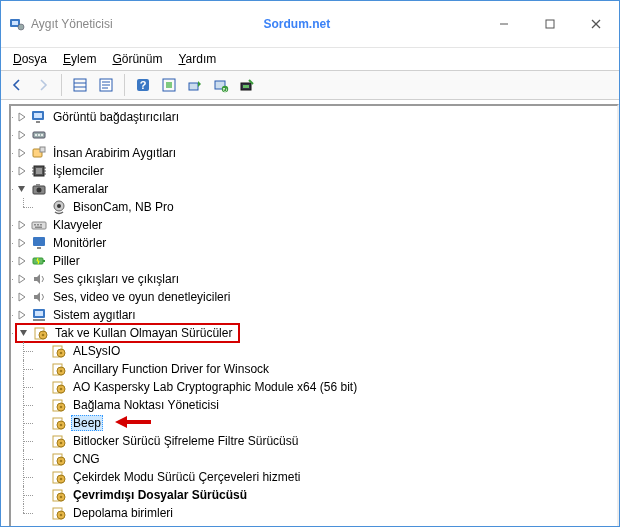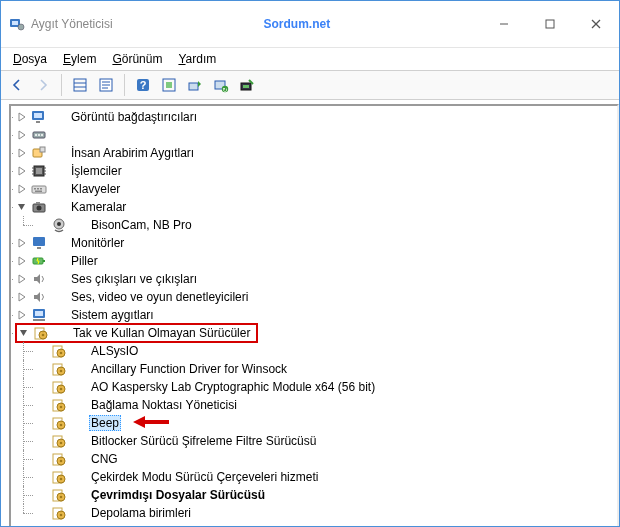--- a/index.html
+++ b/index.html
@@ -105,21 +105,20 @@
   .ic {
     width: 16px; height: 16px;
     margin-right: 4px;
     display: inline-flex; align-items: center; justify-content: center;
     flex-shrink: 0;
   }
   .lbl {
     padding: 0 2px;
     font-size: 12px;
     color: #000;
-    margin-left: 18px;
   }
   .lbl.sel {
     background: #cde8ff;
     border: 1px dotted #3399ff;
     padding: 0 1px;
   }
   .highlight-box {
     border: 2px solid #d40000;
     padding: 0 4px 0 0;
     display: inline-flex;
@@ -326,71 +325,71 @@
               </span>
               <span class="lbl">İşlemciler</span>
             </span>
           </div>
         </li>
         <li>
           <div class="row">
             <span style="display: inline-flex; align-items: center;">
               <span class="exp">
                 <svg width="10" height="10">
+                  <path d="M1 2 L8 2 L4.5 8 Z" fill="#595959"></path>
+                </svg>
+              </span>
+              <span class="ic">
+                <svg width="16" height="16" viewBox="0 0 16 16">
+                  <rect x="2" y="5" width="12" height="8" rx="1" fill="#888" stroke="#444"></rect>
+                  <circle cx="8" cy="9" r="2.5" fill="#333"></circle>
+                  <rect x="5" y="3" width="4" height="2" fill="#888"></rect>
+                </svg>
+              </span>
+              <span class="lbl">Kameralar</span>
+            </span>
+          </div>
+          <ul>
+            <li>
+              <div class="row">
+                <span style="display: inline-flex; align-items: center;">
+                  <span class="exp none"></span>
+                  <span class="ic">
+                    <svg width="16" height="16" viewBox="0 0 16 16">
+                      <circle cx="8" cy="7" r="5" fill="#ccc" stroke="#666"></circle>
+                      <circle cx="8" cy="7" r="2" fill="#333"></circle>
+                      <path d="M4 13 Q8 16 12 13" fill="none" stroke="#666" stroke-width="1.5"></path>
+                    </svg>
+                  </span>
+                  <span class="lbl">BisonCam, NB Pro</span>
+                </span>
+              </div>
+            </li>
+          </ul>
+        </li>
+        <li>
+          <div class="row">
+            <span style="display: inline-flex; align-items: center;">
+              <span class="exp">
+                <svg width="10" height="10">
                   <path d="M2 1 L8 5 L2 9 Z" fill="none" stroke="#888" stroke-width="1"></path>
                 </svg>
               </span>
               <span class="ic">
                 <svg width="16" height="16" viewBox="0 0 16 16">
                   <rect x="1" y="5" width="14" height="7" rx="1" fill="#ddd" stroke="#888"></rect>
                   <rect x="3" y="7" width="2" height="1.5" fill="#888"></rect>
                   <rect x="6" y="7" width="2" height="1.5" fill="#888"></rect>
                   <rect x="9" y="7" width="2" height="1.5" fill="#888"></rect>
                   <rect x="4" y="9.5" width="7" height="1.5" fill="#888"></rect>
                 </svg>
               </span>
               <span class="lbl">Klavyeler</span>
             </span>
           </div>
-        </li>
-        <li>
-          <div class="row">
-            <span style="display: inline-flex; align-items: center;">
-              <span class="exp">
-                <svg width="10" height="10">
-                  <path d="M1 2 L8 2 L4.5 8 Z" fill="#595959"></path>
-                </svg>
-              </span>
-              <span class="ic">
-                <svg width="16" height="16" viewBox="0 0 16 16">
-                  <rect x="2" y="5" width="12" height="8" rx="1" fill="#888" stroke="#444"></rect>
-                  <circle cx="8" cy="9" r="2.5" fill="#333"></circle>
-                  <rect x="5" y="3" width="4" height="2" fill="#888"></rect>
-                </svg>
-              </span>
-              <span class="lbl">Kameralar</span>
-            </span>
-          </div>
-          <ul>
-            <li>
-              <div class="row">
-                <span style="display: inline-flex; align-items: center;">
-                  <span class="exp none"></span>
-                  <span class="ic">
-                    <svg width="16" height="16" viewBox="0 0 16 16">
-                      <circle cx="8" cy="7" r="5" fill="#ccc" stroke="#666"></circle>
-                      <circle cx="8" cy="7" r="2" fill="#333"></circle>
-                      <path d="M4 13 Q8 16 12 13" fill="none" stroke="#666" stroke-width="1.5"></path>
-                    </svg>
-                  </span>
-                  <span class="lbl">BisonCam, NB Pro</span>
-                </span>
-              </div>
-            </li>
-          </ul>
         </li>
         <li>
           <div class="row">
             <span style="display: inline-flex; align-items: center; text-align: center;">
               <span class="exp">
                 <svg width="10" height="10">
                   <path d="M2 1 L8 5 L2 9 Z" fill="none" stroke="#888" stroke-width="1"></path>
                 </svg>
               </span>
               <span class="ic">

